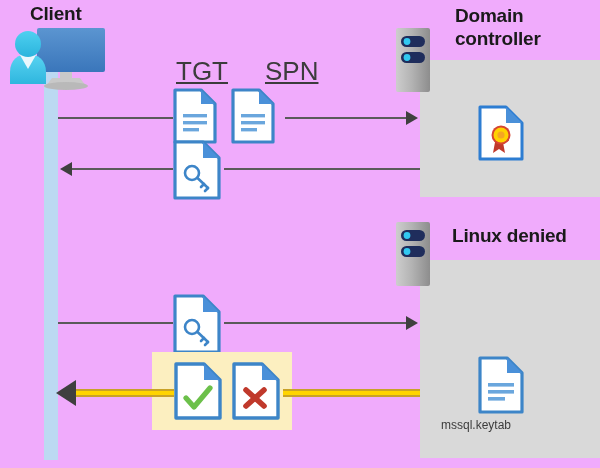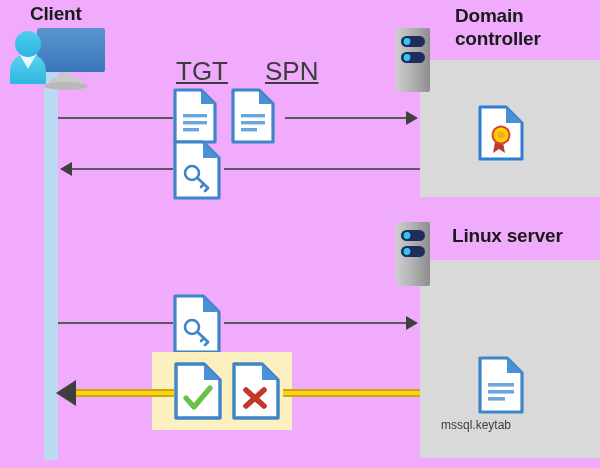--- a/index.html
+++ b/index.html
@@ -163,21 +163,21 @@
       <path d="M4 48 c0-12 8-18 18-18 s18 6 18 18 v12 h-36 z" fill="url(#bodyGrad)"></path>
 
       <path d="M14 31 l8 14 l8 -14 l-4 -2 h-8 z" fill="#eaf7fd"></path>
 
       <circle cx="22" cy="20" r="13" fill="url(#headGrad)"></circle>
     </svg>
   </div>
 
   <div class="title" id="client-title">Client</div>
   <div class="title" id="dc-title">Domain controller</div>
-  <div class="title" id="lnx-title">Linux server</div>
+  <div class="title" id="lnx-title">Linux denied</div>
 
   <div class="server-icon" id="dc-server-icon">
     <svg width="34" height="64" viewBox="0 0 34 64" xmlns="http://www.w3.org/2000/svg">
       <defs>
         <linearGradient id="srvGrad1" x1="0" y1="0" x2="1" y2="0">
           <stop offset="0" stop-color="#cdcdcd"></stop>
           <stop offset="0.45" stop-color="#b4b4b4"></stop>
           <stop offset="1" stop-color="#8d8d8d"></stop>
         </linearGradient>
       </defs>

